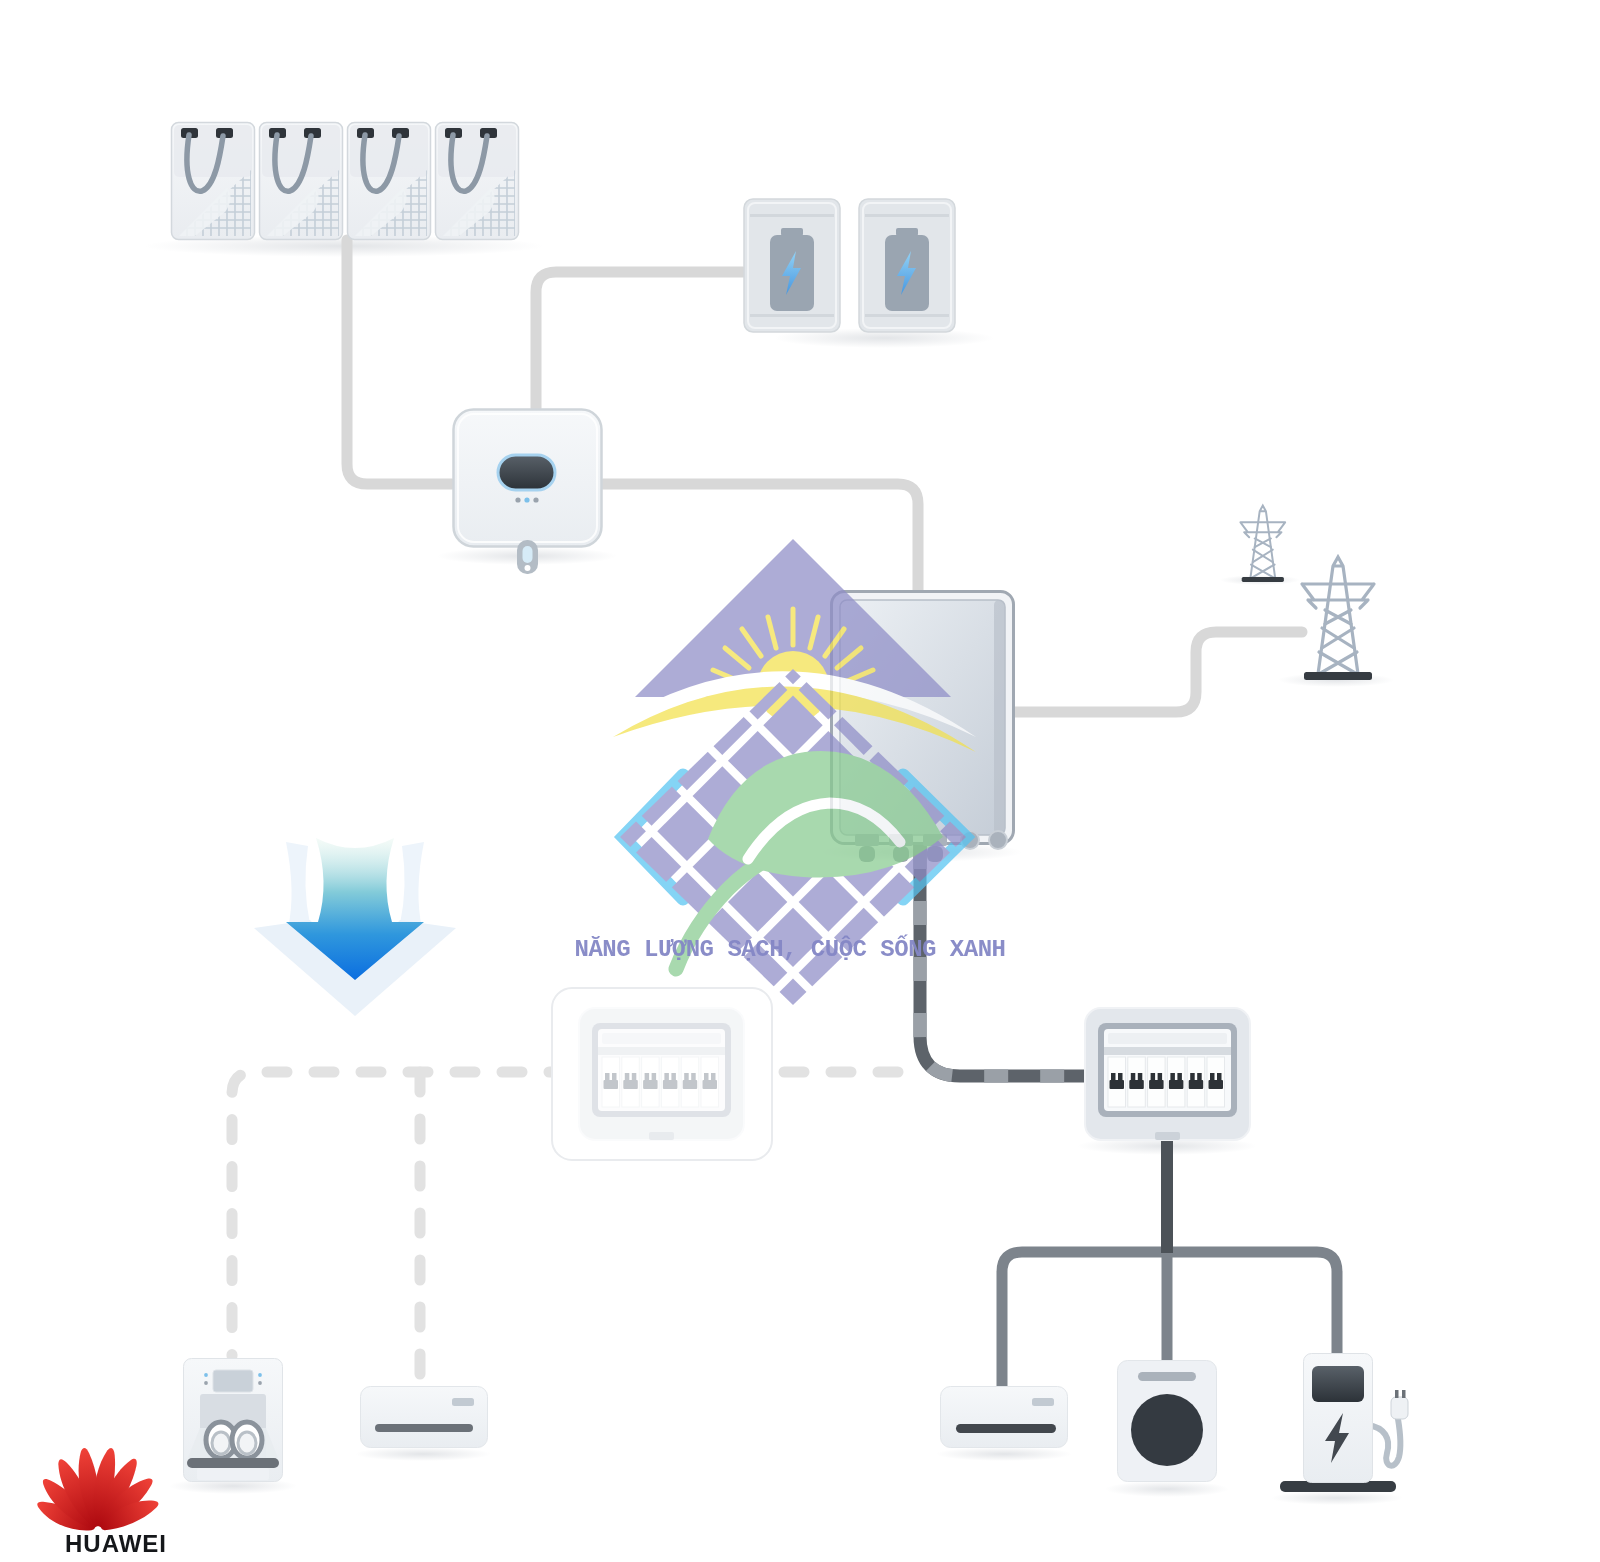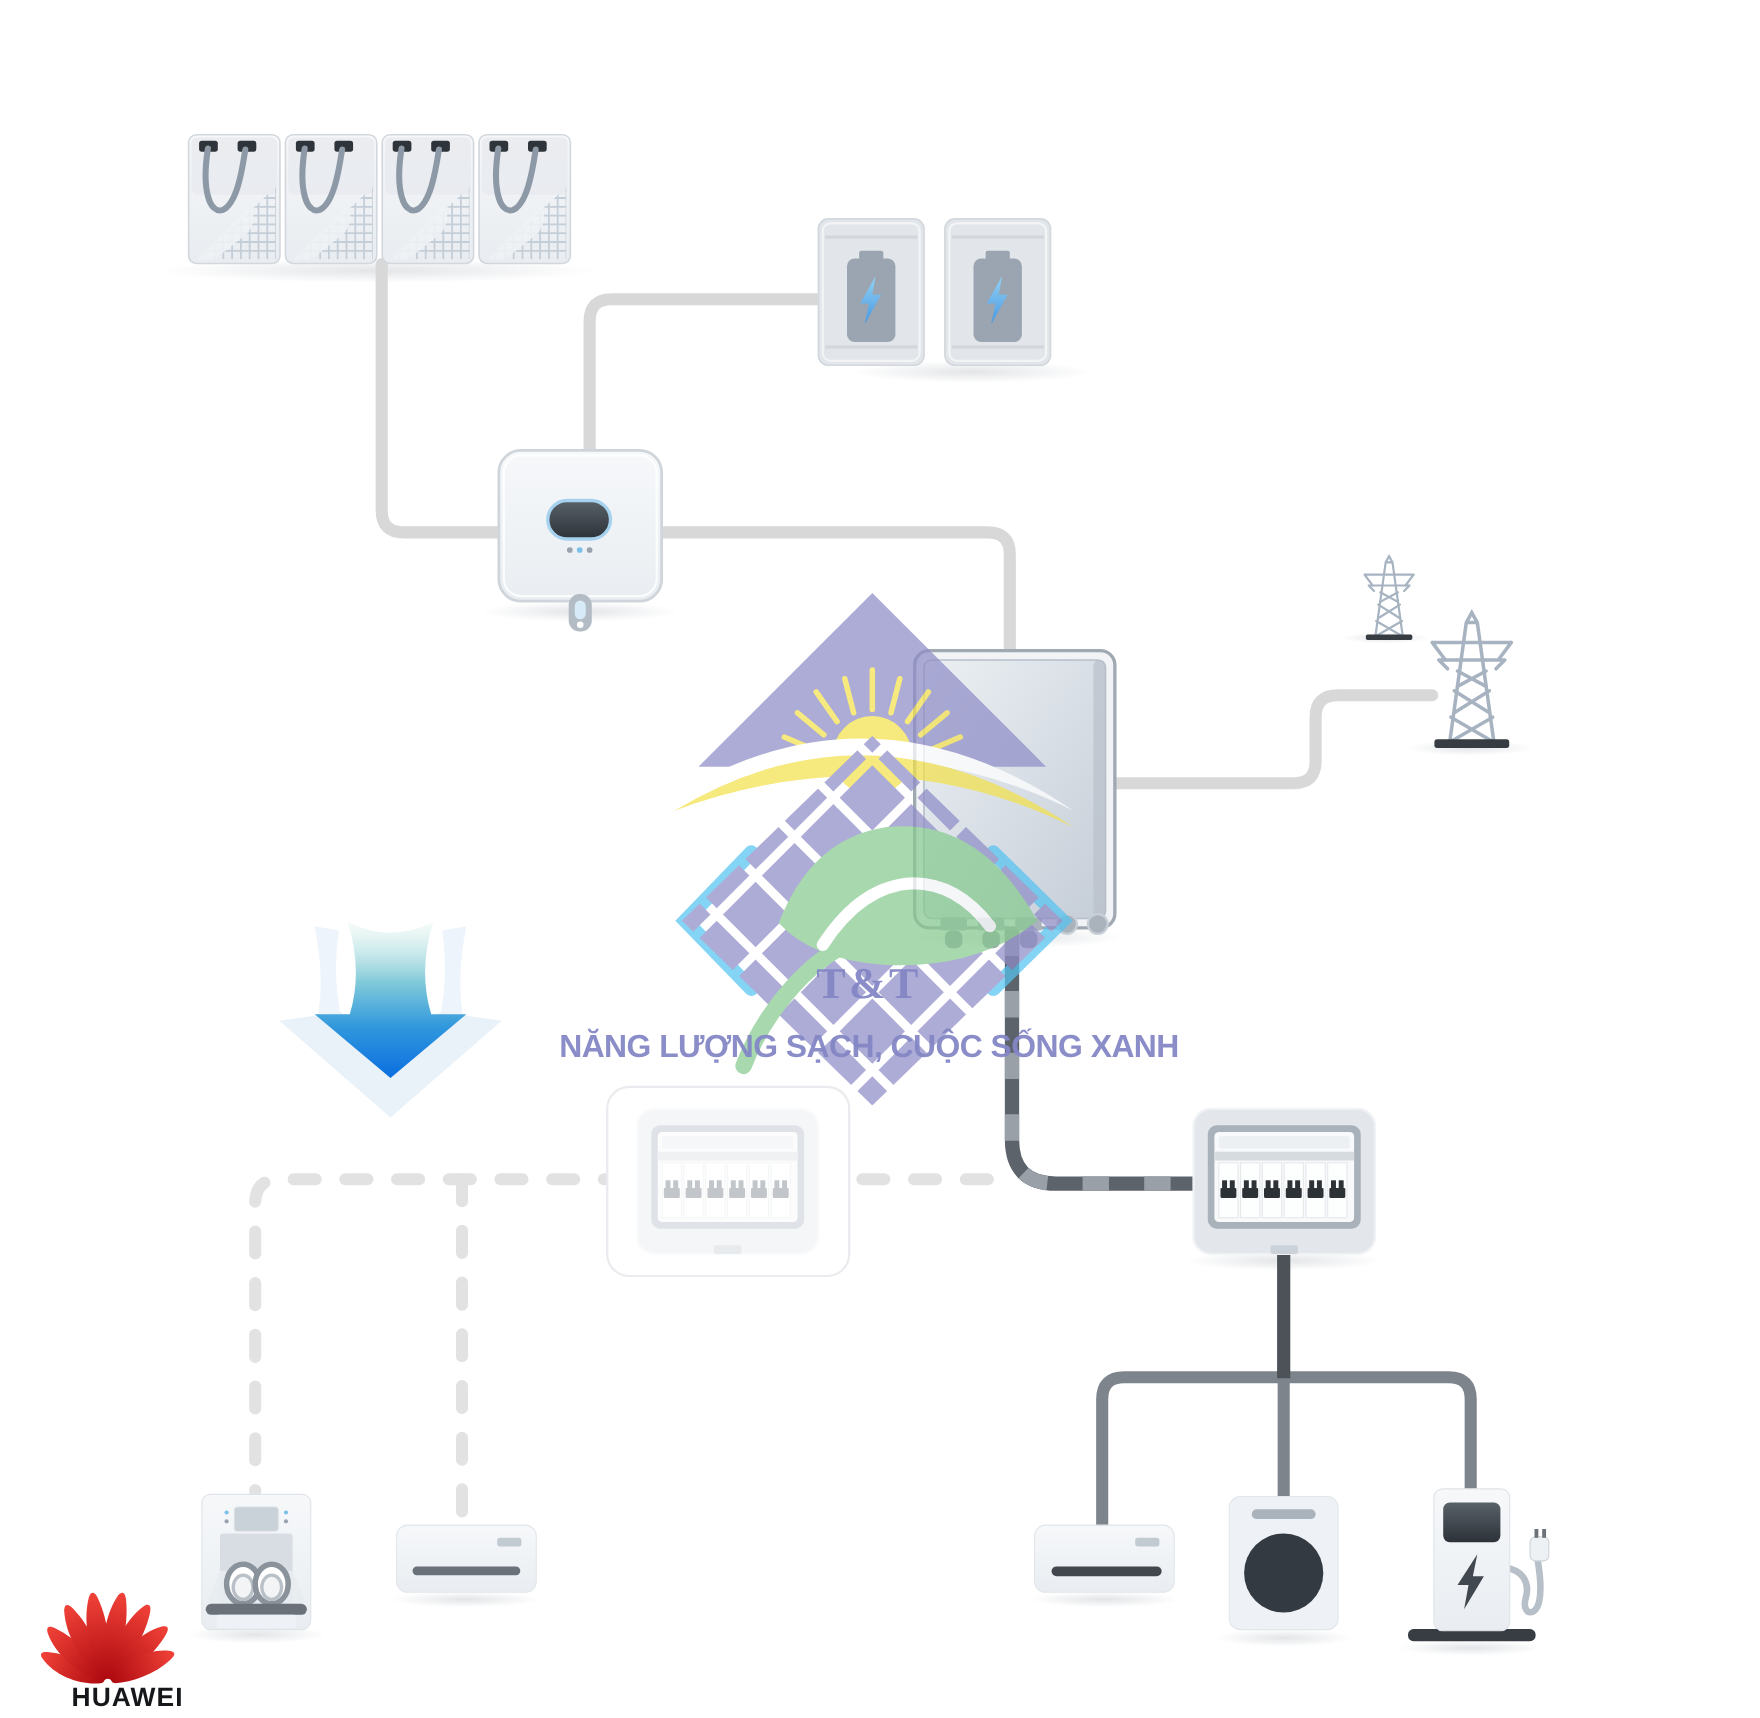--- a/index.html
+++ b/index.html
@@ -7,21 +7,21 @@
          font-family:"Liberation Sans",sans-serif;}
   .abs{position:absolute;}
   #note-band{left:200px;top:676px;width:376px;height:112px;display:flex;align-items:center;justify-content:center;
     background:linear-gradient(90deg,rgba(231,244,252,0) 0%,#e3f1fb 14%,#daedfa 50%,#e3f1fb 86%,rgba(231,244,252,0) 100%);}
   #note-band .edge{position:absolute;left:0;right:0;height:2px;
     background:linear-gradient(90deg,rgba(205,231,248,0) 0%,#cfe7f7 15%,#c8e4f6 50%,#cfe7f7 85%,rgba(205,231,248,0) 100%);}
   #note-text{color:#2979c2;font-size:24.5px;font-weight:700;text-align:center;line-height:1.45;letter-spacing:.2px;}
   #wm-title{left:640px;top:870px;width:300px;text-align:center;color:#8487c6;opacity:.95;
     font-family:"Liberation Serif",serif;font-weight:700;font-size:40px;letter-spacing:3px;z-index:40;}
   #wm-tagline{left:505px;top:936px;width:570px;text-align:center;color:#8487c6;opacity:.95;
-    font-family:Liberation Sans, sans-serif;font-weight:700;font-size:29px;letter-spacing:-.5px;z-index:40;}
+    font-family:Liberation Mono, monospace;font-weight:700;font-size:24px;letter-spacing:-.5px;z-index:40;}
   #huawei-word{left:31px;top:1530px;width:136px;text-align:right;color:#15171a;
     font-weight:700;font-size:24px;letter-spacing:1px;z-index:30;}
   svg{display:block;}
 </style>
 </head>
 <body>
 
 <div id="stage">
 
   <svg class="abs" style="left:0;top:0;z-index:1;" width="1600" height="1562" viewBox="0 0 1600 1562">
@@ -402,16 +402,15 @@
       <path transform="rotate(-9.5)" d="M-3,-6 C-12,-26 -14,-58 -4,-80 C-1,-85 2,-84 4,-77 C10,-55 8,-24 3,-6 C1,-3 -1,-3 -3,-6 Z"></path>
       <path transform="rotate(9.5)" d="M-3,-6 C-12,-26 -14,-58 -4,-80 C-1,-85 2,-84 4,-77 C10,-55 8,-24 3,-6 C1,-3 -1,-3 -3,-6 Z"></path>
       <path transform="rotate(28)" d="M-3,-6 C-12,-26 -14,-56 -4,-77 C-1,-82 2,-81 4,-74 C10,-53 8,-24 3,-6 C1,-3 -1,-3 -3,-6 Z"></path>
       <path transform="rotate(47)" d="M-3,-6 C-12,-24 -14,-52 -4,-71 C-1,-76 2,-75 4,-68 C10,-49 8,-22 3,-6 C1,-3 -1,-3 -3,-6 Z"></path>
       <path transform="rotate(66)" d="M-3,-6 C-12,-22 -14,-46 -4,-63 C-1,-68 2,-67 4,-60 C10,-43 8,-20 3,-6 C1,-3 -1,-3 -3,-6 Z"></path>
     </g>
   </svg>
   <div class="abs" id="huawei-word">HUAWEI</div>
 
 
-  <div class="abs" id="wm-title">T&amp;T</div>
   <div class="abs" id="wm-tagline">NĂNG LƯỢNG SẠCH, CUỘC SỐNG XANH</div>
 
 </div>
 
 </body></html>

